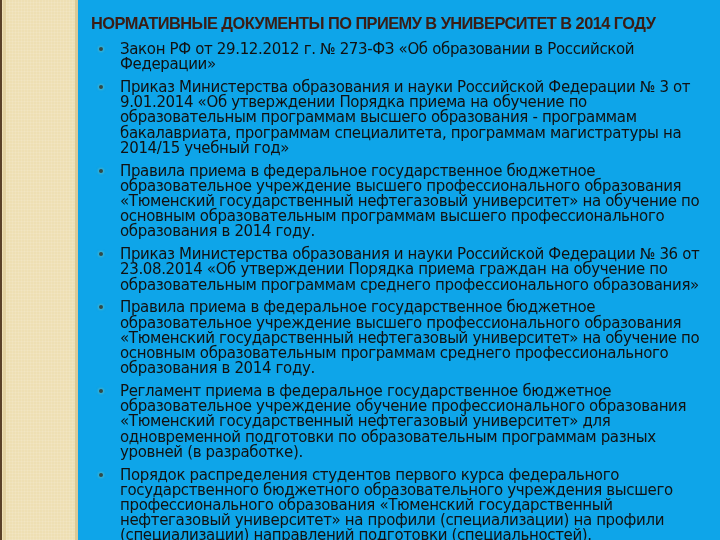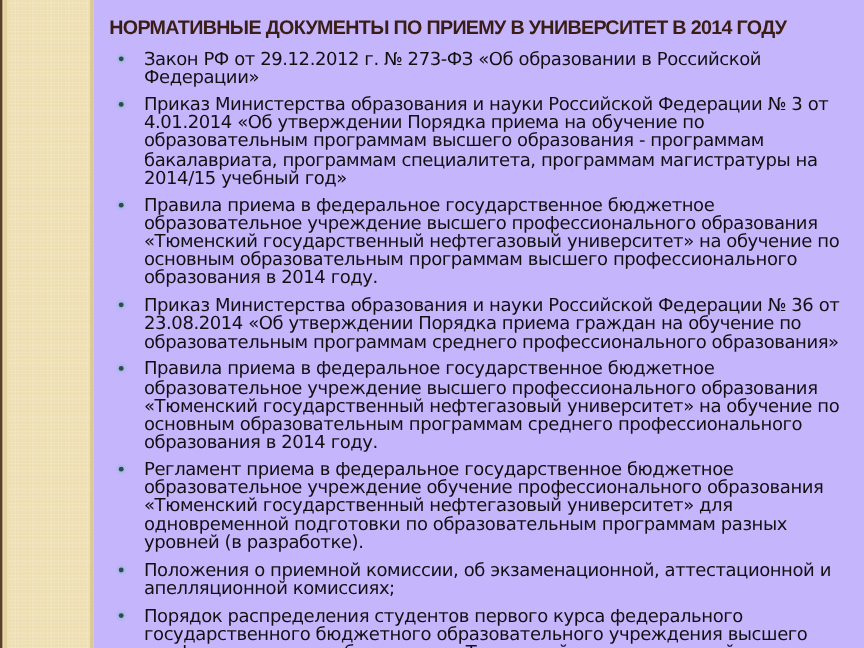--- a/index.html
+++ b/index.html
@@ -7,21 +7,21 @@
     padding: 0;
     width: 720px;
     height: 540px;
     overflow: hidden;
     background: #ffffff;
   }
   .slide {
     position: relative;
     width: 720px;
     height: 540px;
-    background: #c4b5fd;
+    background: #0ea5e9;
   }
   .side-panel {
     position: absolute;
     left: 0;
     top: 0;
     width: 78px;
     height: 540px;
     background: #eedfb3;
     background-image:
       repeating-linear-gradient(0deg, rgba(255,255,255,0.10) 0 1px, rgba(0,0,0,0) 1px 3px),
@@ -109,40 +109,36 @@
 
   <div class="title">НОРМАТИВНЫЕ ДОКУМЕНТЫ ПО ПРИЕМУ В УНИВЕРСИТЕТ В 2014 ГОДУ</div>
 
   <ul class="items">
     <li class="item">
       <span class="bullet"></span>
       <span class="item-text">Закон РФ от 29.12.2012 г. № 273-ФЗ «Об образовании в Российской Федерации»</span>
     </li>
     <li class="item">
       <span class="bullet"></span>
-      <span class="item-text">Приказ Министерства образования и науки Российской Федерации № 3 от 4.01.2014 «Об утверждении Порядка приема на обучение по образовательным программам высшего образования - программам бакалавриата, программам специалитета, программам магистратуры на 2014/15 учебный год»</span>
+      <span class="item-text">Приказ Министерства образования и науки Российской Федерации № 3 от 9.01.2014 «Об утверждении Порядка приема на обучение по образовательным программам высшего образования - программам бакалавриата, программам специалитета, программам магистратуры на 2014/15 учебный год»</span>
     </li>
     <li class="item">
       <span class="bullet"></span>
       <span class="item-text">Правила приема в федеральное государственное бюджетное образовательное учреждение высшего профессионального образования «Тюменский государственный нефтегазовый университет» на обучение по основным образовательным программам высшего профессионального образования в 2014 году.</span>
     </li>
     <li class="item">
       <span class="bullet"></span>
       <span class="item-text">Приказ Министерства образования и науки Российской Федерации № 36 от 23.08.2014 «Об утверждении Порядка приема граждан на обучение по образовательным программам среднего профессионального образования»</span>
     </li>
     <li class="item">
       <span class="bullet"></span>
       <span class="item-text">Правила приема в федеральное государственное бюджетное образовательное учреждение высшего профессионального образования «Тюменский государственный нефтегазовый университет» на обучение по основным образовательным программам среднего профессионального образования в 2014 году.</span>
     </li>
     <li class="item">
       <span class="bullet"></span>
       <span class="item-text">Регламент приема в федеральное государственное бюджетное образовательное учреждение обучение профессионального образования «Тюменский государственный нефтегазовый университет» для одновременной подготовки по образовательным программам разных уровней (в разработке).</span>
     </li>
     <li class="item">
       <span class="bullet"></span>
-      <span class="item-text">Положения о приемной комиссии, об экзаменационной, аттестационной и апелляционной комиссиях;</span>
-    </li>
-    <li class="item">
-      <span class="bullet"></span>
       <span class="item-text">Порядок распределения студентов первого курса федерального государственного бюджетного образовательного учреждения высшего профессионального образования «Тюменский государственный нефтегазовый университет» на профили (специализации) на профили (специализации) направлений подготовки (специальностей).</span>
     </li>
   </ul>
 </div>
 
 </body></html>

